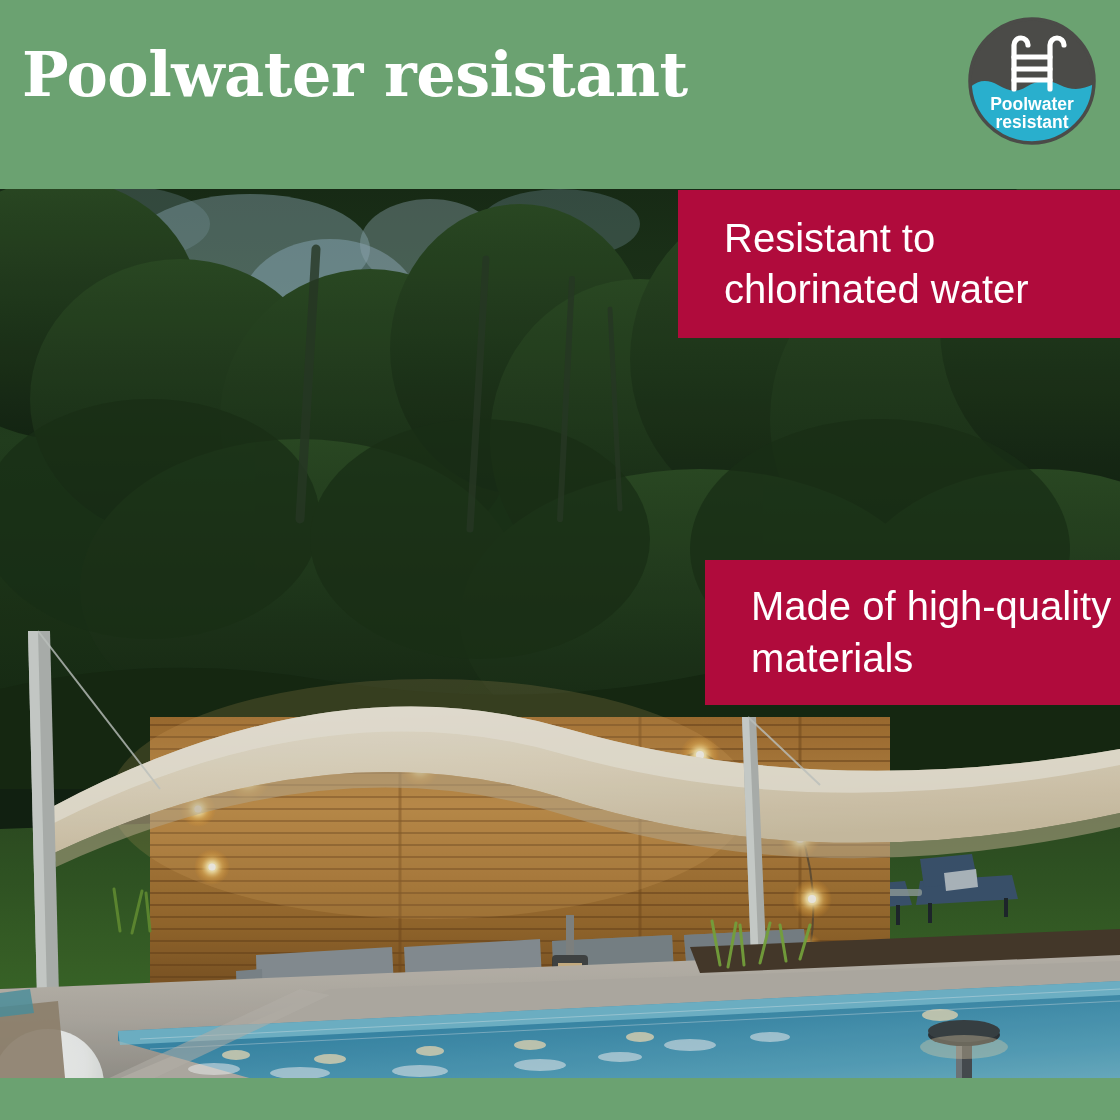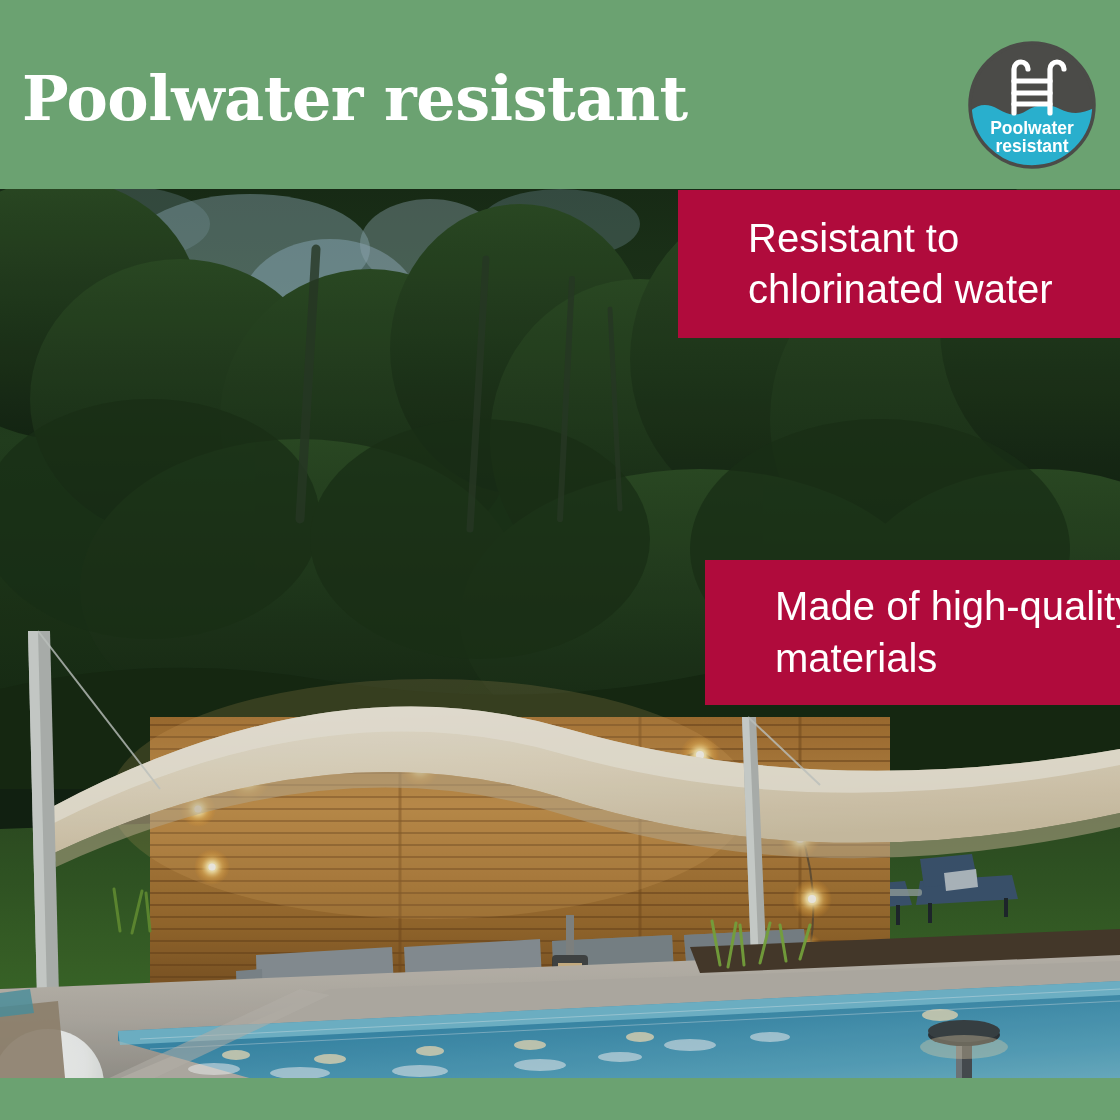--- a/index.html
+++ b/index.html
@@ -6,21 +6,21 @@
   body{
     width:1120px;height:1120px;
     background:#6ba271;
     font-family:"Liberation Sans", sans-serif;
     overflow:hidden;
     position:relative;
   }
   .page{position:absolute;inset:0;background:#6ba271;}
 
   
-  .header{position:absolute;left:0;top:0;width:1120px;height:189px;margin-top:24px;}
+  .header{position:absolute;left:0;top:0;width:1120px;height:189px;}
   .title{
     position:absolute;left:22px;top:44px;
     font-family:"DejaVu Serif", serif;
     font-weight:700;
     font-size:62px;
     letter-spacing:-0.5px;
     color:#ffffff;
     line-height:1;
     white-space:nowrap;
   }
@@ -48,21 +48,20 @@
     padding:0 0 0 46px;
   }
   .callout .ctext{
     font-family:"Liberation Sans", sans-serif;
     font-weight:400;
     font-size:40px;
     line-height:1.28;
     letter-spacing:0px;
     color:#ffffff;
     white-space:pre-line;
-    margin-left:24px;
   }
   #callout-1{left:678px;top:190px;width:442px;height:148px;}
   #callout-2{left:678px;top:376px;width:442px;height:146px;}
   #callout-3{left:705px;top:560px;width:447px;height:145px;}
 </style>
 </head>
 <body>
 
 <div class="page">
 

